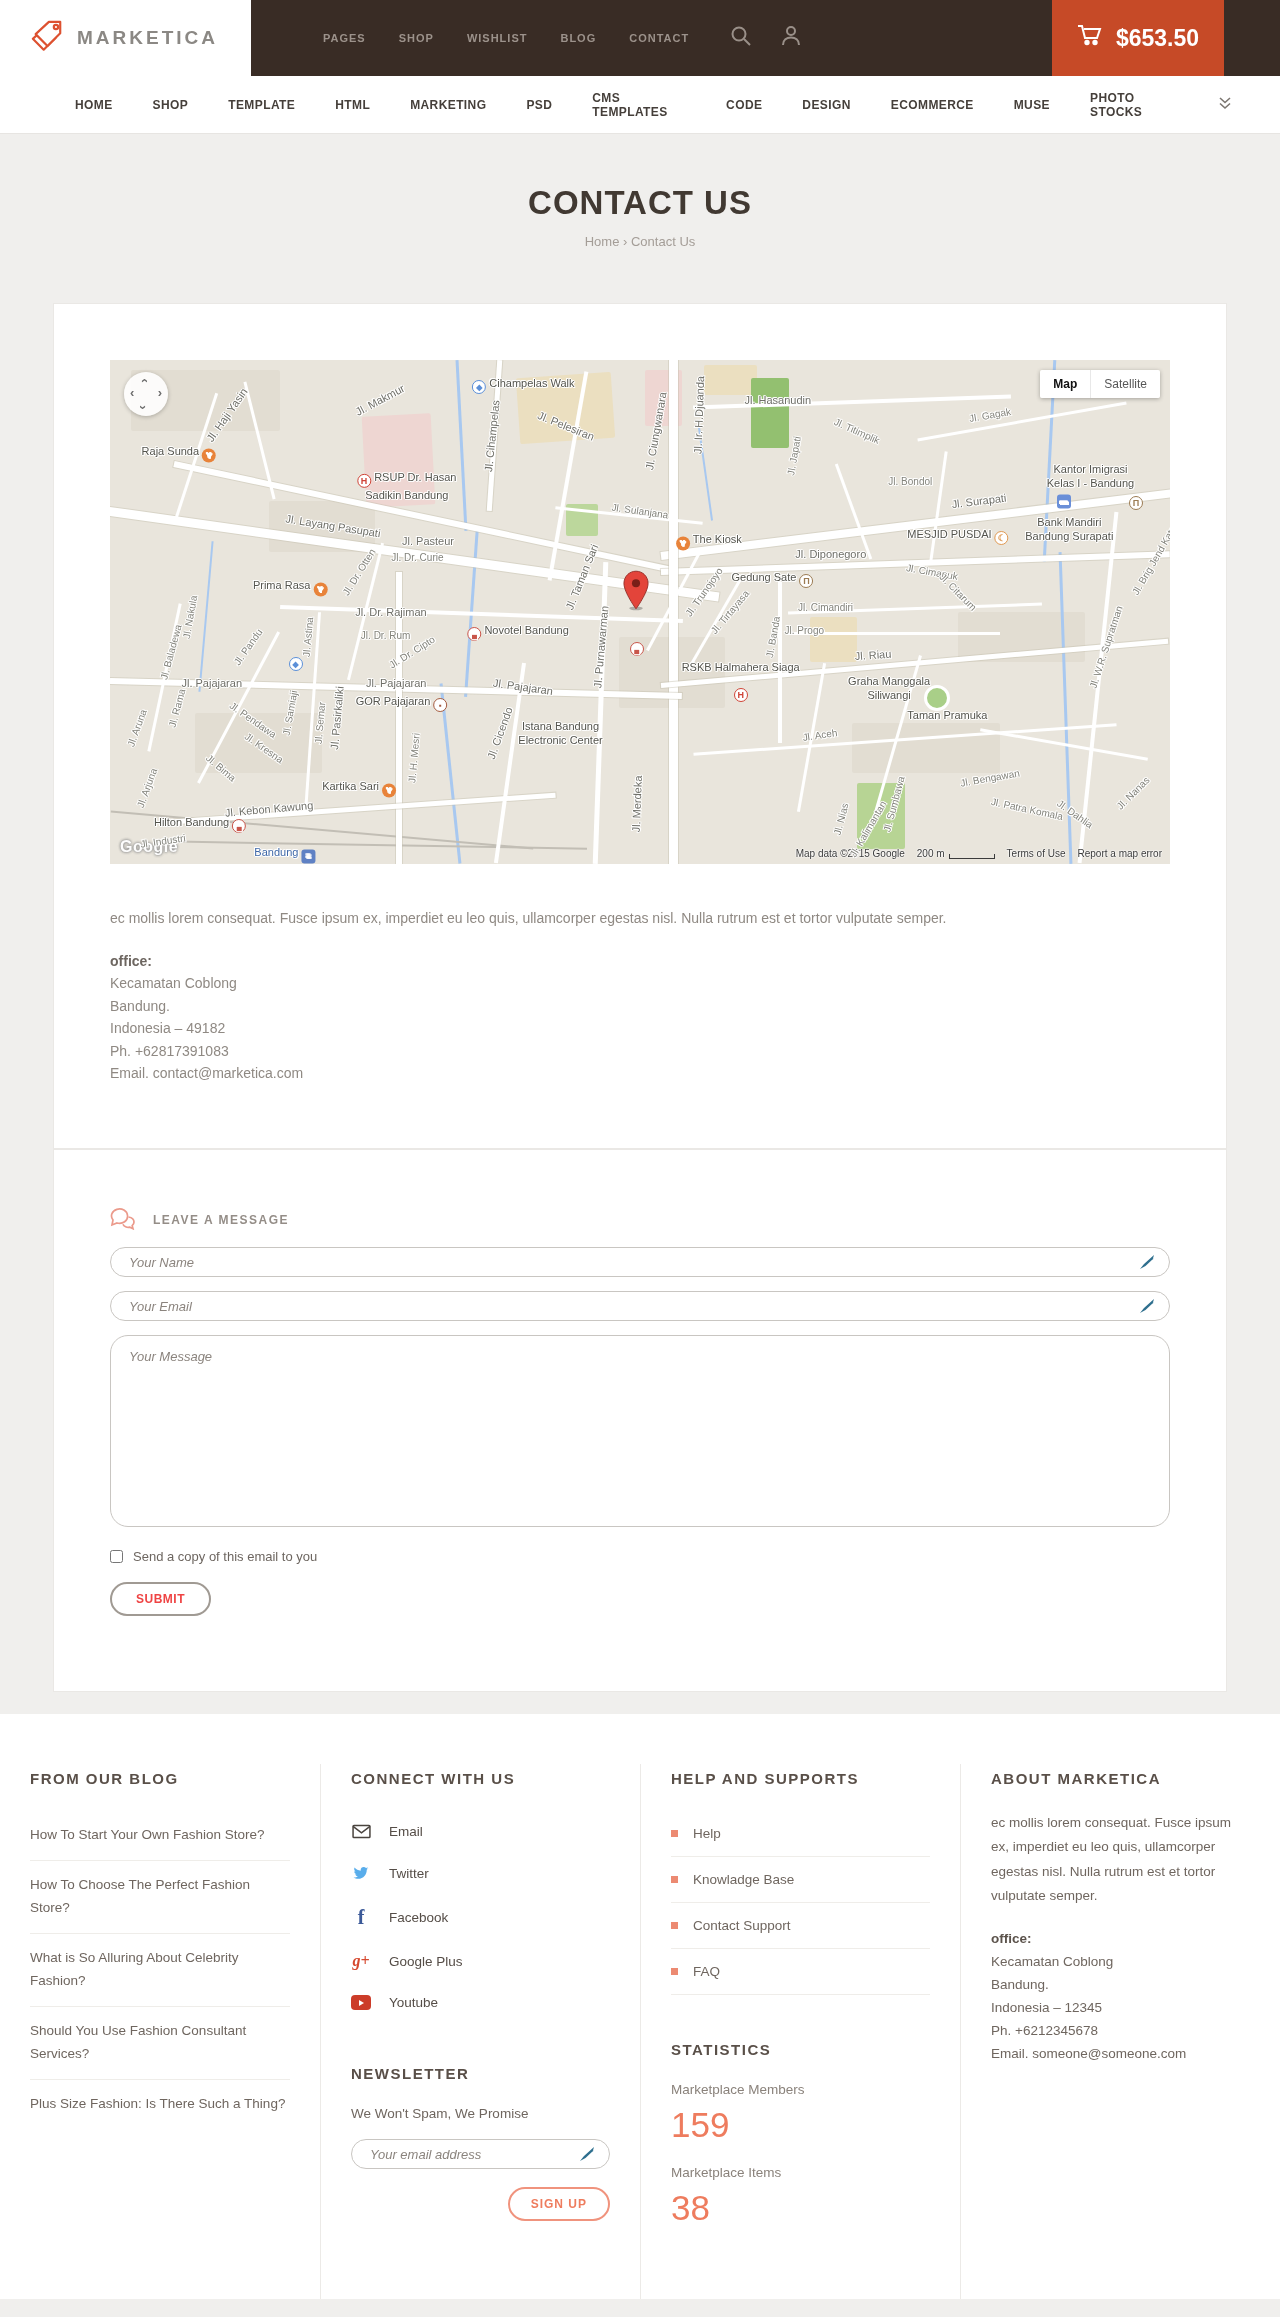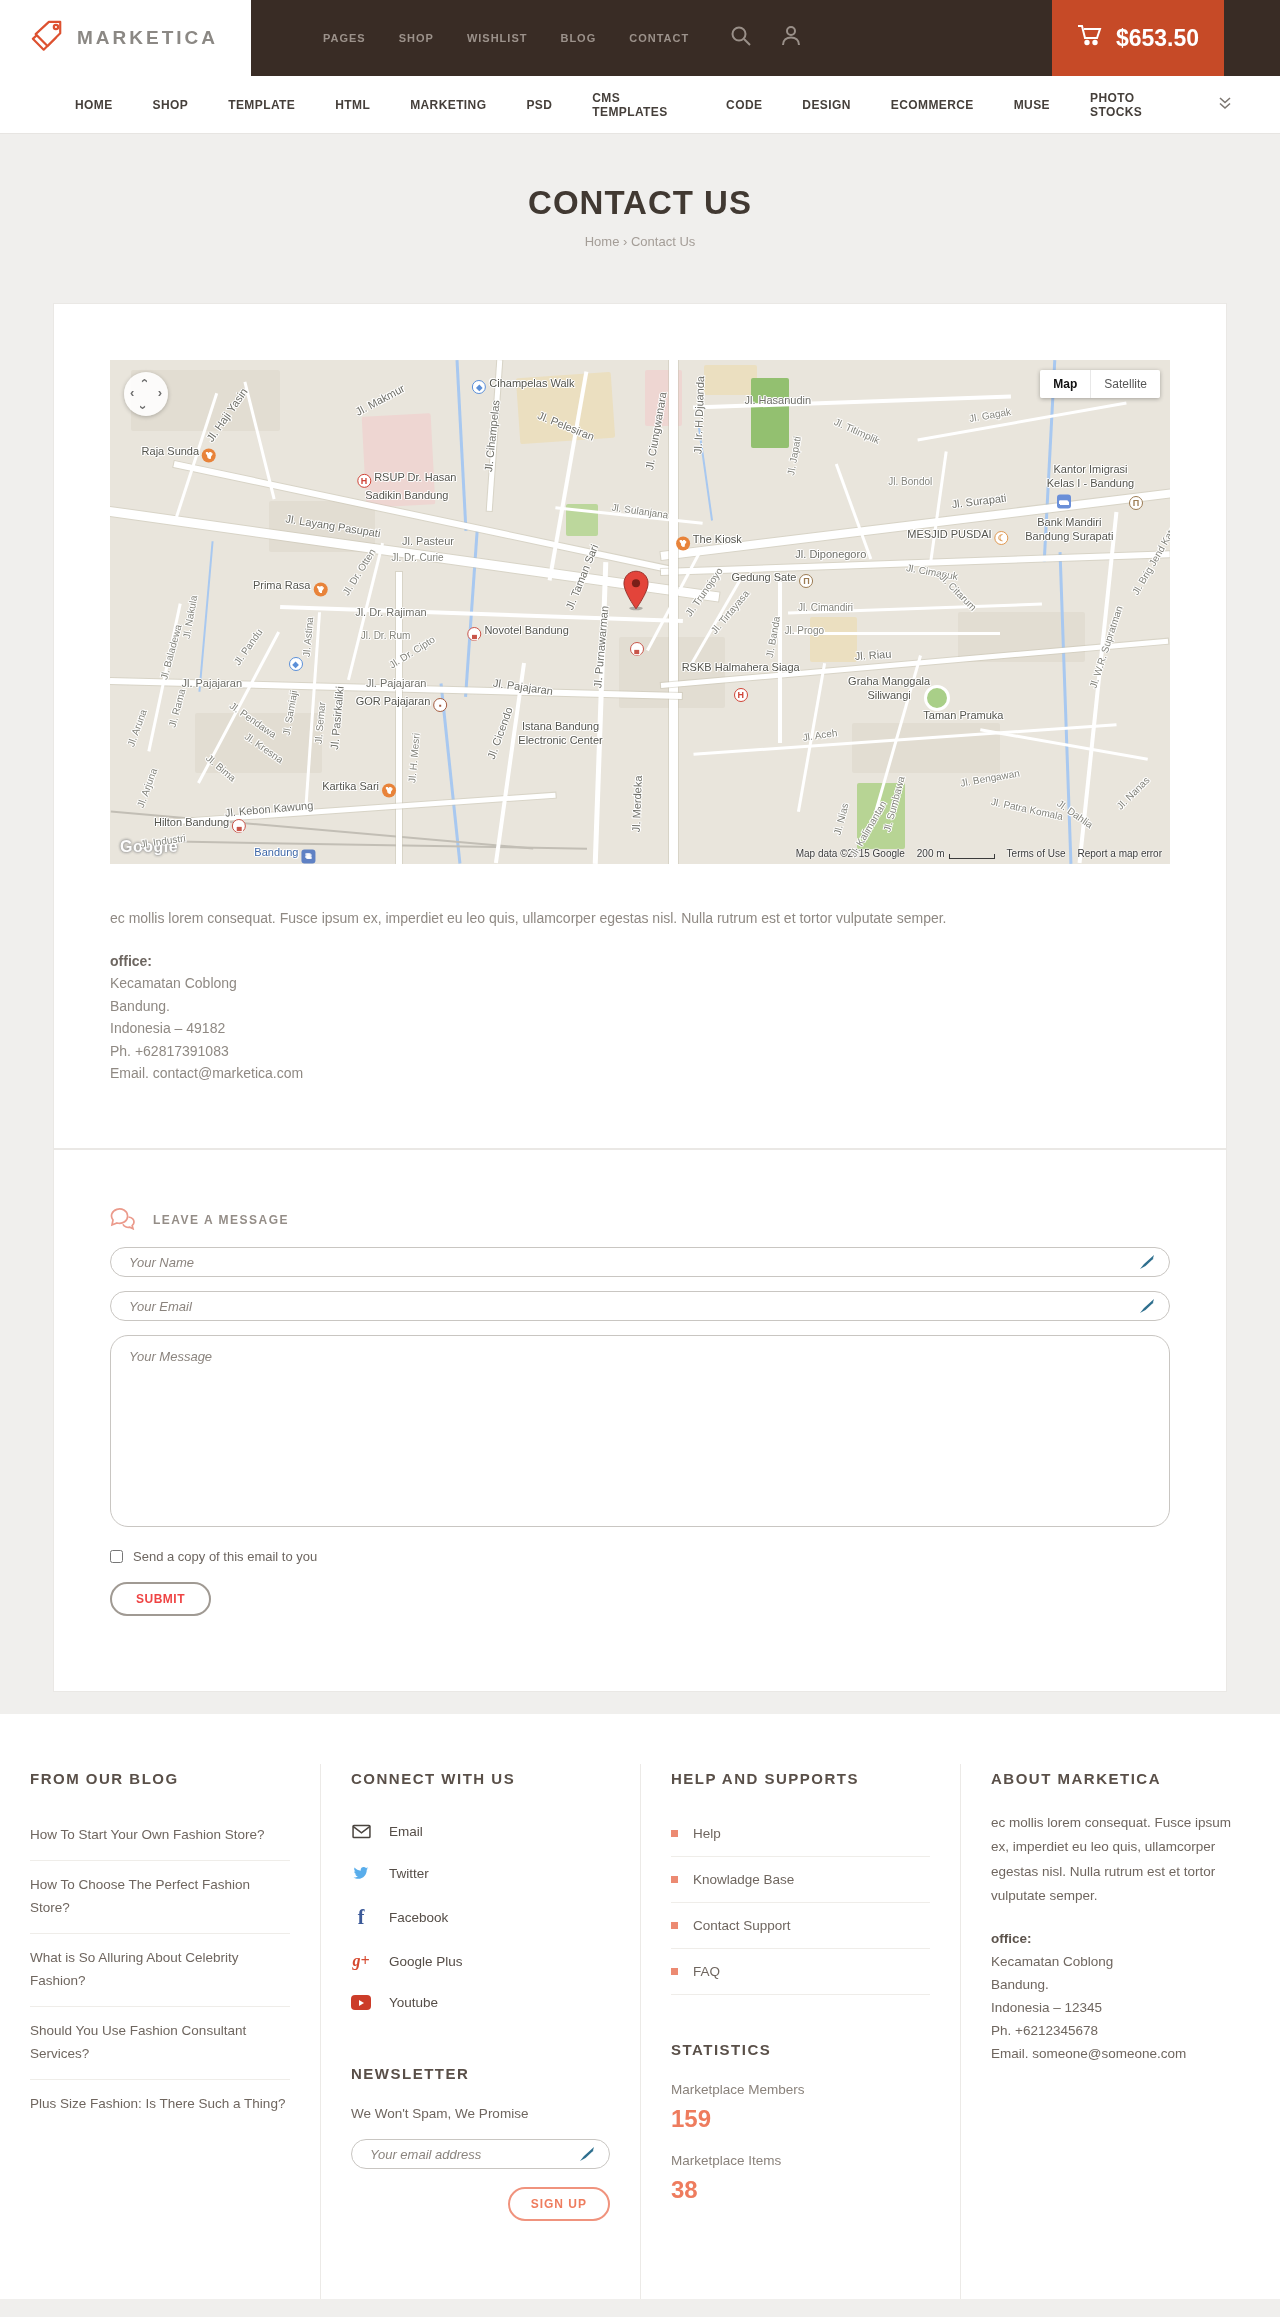--- a/index.html
+++ b/index.html
@@ -107,21 +107,21 @@
   .yt i{width:0;height:0;border-left:5px solid #fff;border-top:3.5px solid transparent;border-bottom:3.5px solid transparent}
   .newsletter{margin-top:42px}
   .nl-note{font-size:13.5px;color:#6f665f;margin:24px 0 18px}
   .signup{display:block;margin:18px 0 0 auto;border:2px solid #f0937d;color:var(--salmon);background:#fff;
           border-radius:17px;padding:8px 21px;font-weight:bold;font-size:12px;letter-spacing:1px;cursor:pointer}
   .help-list li{display:flex;align-items:center;gap:15px;padding:15px 0;border-bottom:1px solid #efede9;
                 font-size:13.5px;color:#6f665f;cursor:pointer}
   .bullet{width:7px;height:7px;background:#ec8a72;flex:none}
   .stats{margin-top:46px}
   .stat-label{font-size:13.5px;color:#8a827b;margin-top:20px}
-  .stat-value{font-size:24px;font-weight:bold;color:var(--salmon);margin-top:8px}
+  .stat-value{font-size:35px;font-weight:normal;color:var(--salmon);margin-top:8px}
   .about p{margin:0;font-size:13.5px;color:#6f665f;line-height:1.8}
   .about-office{margin-top:20px;font-size:13.5px;color:#6f665f;line-height:1.7}
   .about-office b{color:#5c534c}
 
   .bottom-bar{height:47px;background:#f0efed;display:flex;align-items:center;justify-content:center;
               font-size:11px;font-weight:bold;color:#8b847e;letter-spacing:1px}
   .bottom-bar .gap{width:18px}
   .bottom-bar .dot{margin:0 6px}
 </style>
 </head>
@@ -340,21 +340,21 @@
       <span class="map-label poi" style="left: 92.5%; top: 23%; transform: translate(-50%, -50%);">Kantor Imigrasi
 Kelas I - Bandung</span>
       <span class="map-label rd-lbl" style="left: 96.8%; top: 28%; transform: translate(-50%, -50%);"><i class="mi mi-inst">Π</i></span>
       <span class="map-label rd-lbl" style="left: 90%; top: 27.5%; transform: translate(-50%, -50%);"><i class="mi mi-bank">▬</i></span>
       <span class="map-label poi" style="left: 90.5%; top: 33.5%; transform: translate(-50%, -50%);">Bank Mandiri
 Bandung Surapati</span>
       <span class="map-label rd-sm" style="left: 77.5%; top: 42%; transform: translate(-50%, -50%) rotate(10deg);">Jl. Cimanuk</span>
       <span class="map-label rd-sm" style="left: 80%; top: 46%; transform: translate(-50%, -50%) rotate(45deg);">Jl. Citarum</span>
       <span class="map-label poi" style="left: 73.5%; top: 65%; transform: translate(-50%, -50%);">Graha Manggala
 Siliwangi</span>
-      <span class="map-label poi" style="left: 79%; top: 70.5%; transform: translate(-50%, -50%); margin-left: 16px;">Taman Pramuka</span>
+      <span class="map-label poi" style="left: 79%; top: 70.5%; transform: translate(-50%, -50%);">Taman Pramuka</span>
       <span class="map-label rd-sm" style="left: 67%; top: 74.5%; transform: translate(-50%, -50%) rotate(-8deg);">Jl. Aceh</span>
       <span class="map-label rd-lbl" style="left: 9.6%; top: 64%; transform: translate(-50%, -50%);">Jl. Pajajaran</span>
       <span class="map-label rd-lbl" style="left: 27%; top: 64%; transform: translate(-50%, -50%);">Jl. Pajajaran</span>
       <span class="map-label rd-lbl" style="left: 39%; top: 64.8%; transform: translate(-50%, -50%) rotate(8deg);">Jl. Pajajaran</span>
       <span class="map-label poi" style="left: 27.5%; top: 68%; transform: translate(-50%, -50%);">GOR Pajajaran <i class="mi mi-dot">▪</i></span>
       <span class="map-label rd-lbl" style="left: 21.4%; top: 71%; transform: translate(-50%, -50%) rotate(-85deg);">Jl. Pasirkaliki</span>
       <span class="map-label rd-sm" style="left: 19.8%; top: 72%; transform: translate(-50%, -50%) rotate(-85deg);">Jl. Semar</span>
       <span class="map-label rd-sm" style="left: 17%; top: 70%; transform: translate(-50%, -50%) rotate(-80deg);">Jl. Samiaji</span>
       <span class="map-label rd-sm" style="left: 13.5%; top: 71.5%; transform: translate(-50%, -50%) rotate(35deg);">Jl. Pendawa</span>
       <span class="map-label rd-sm" style="left: 14.5%; top: 77%; transform: translate(-50%, -50%) rotate(35deg);">Jl. Kresna</span>

